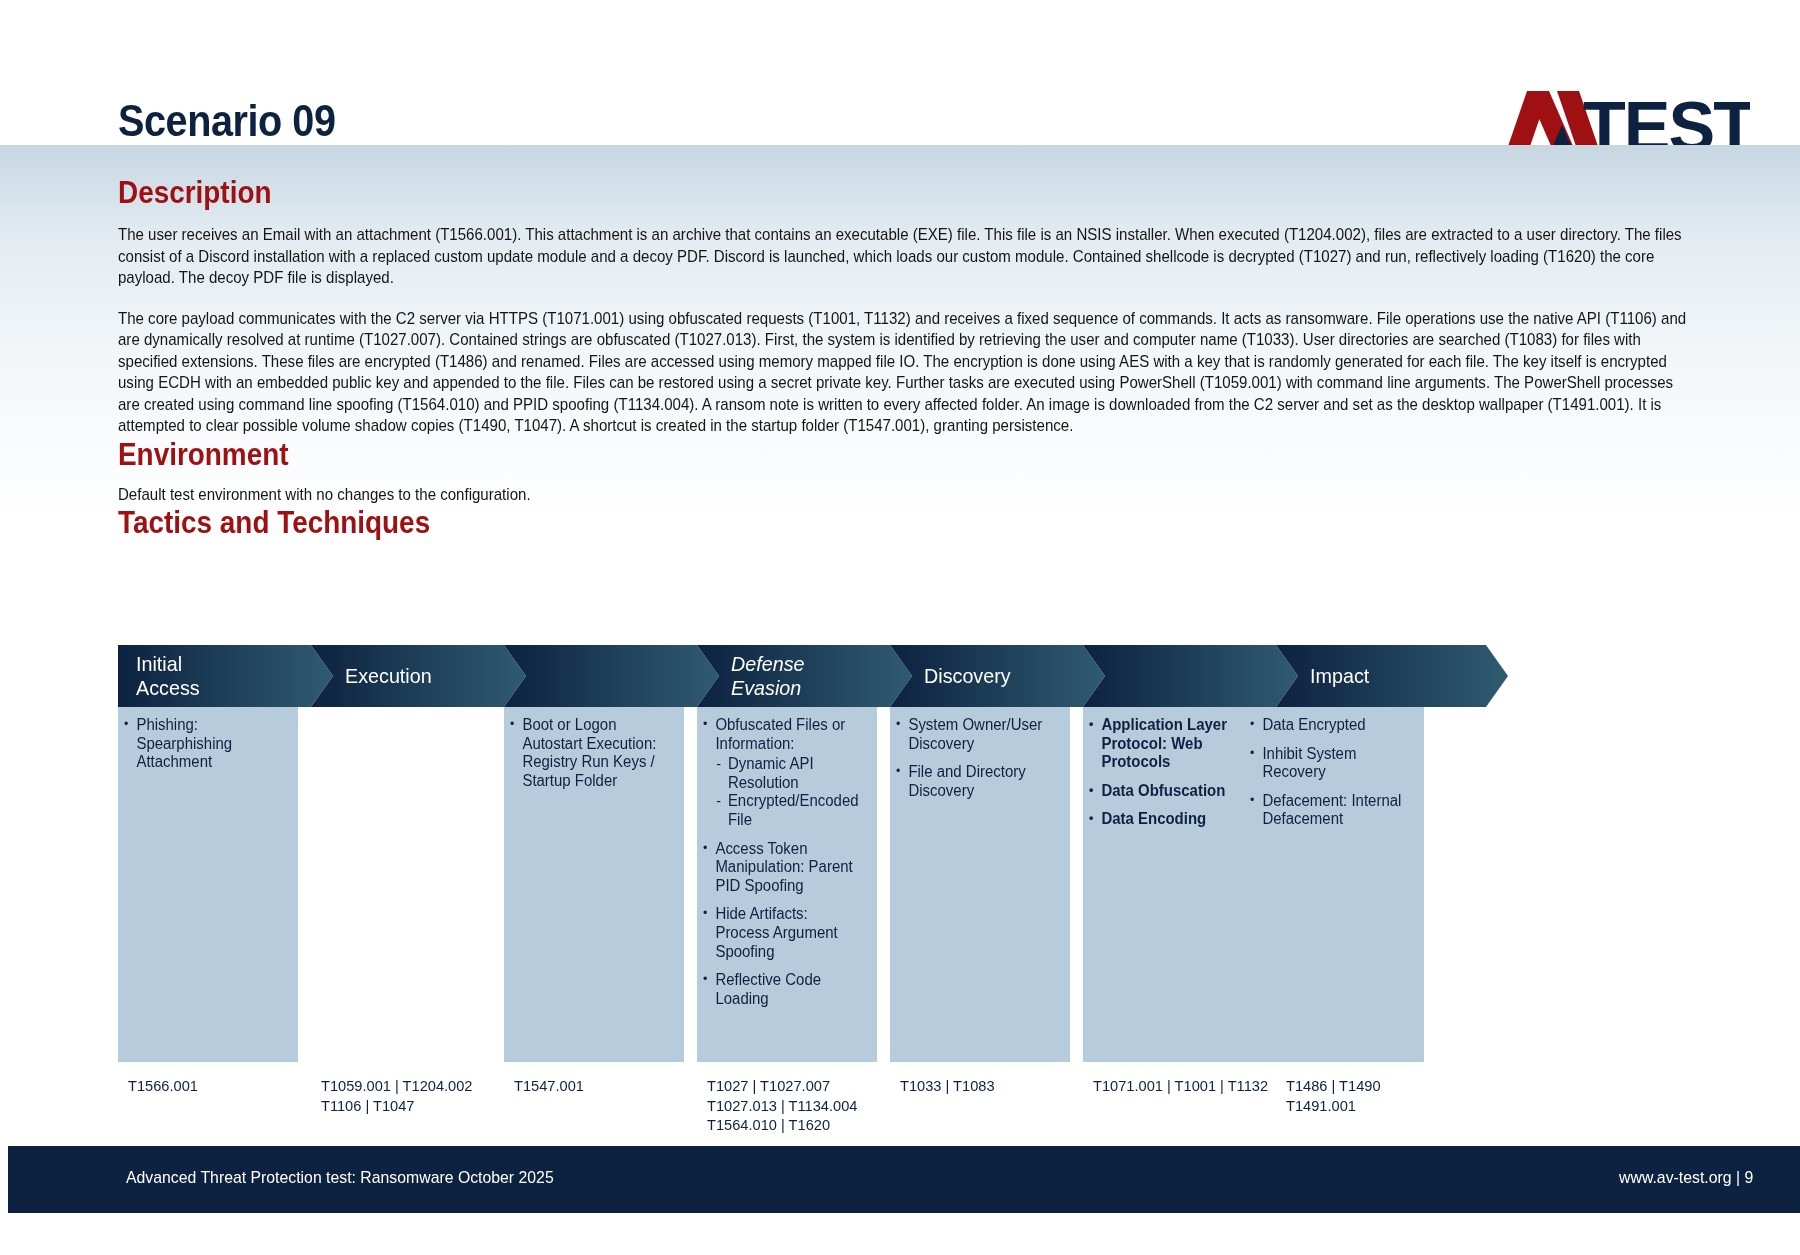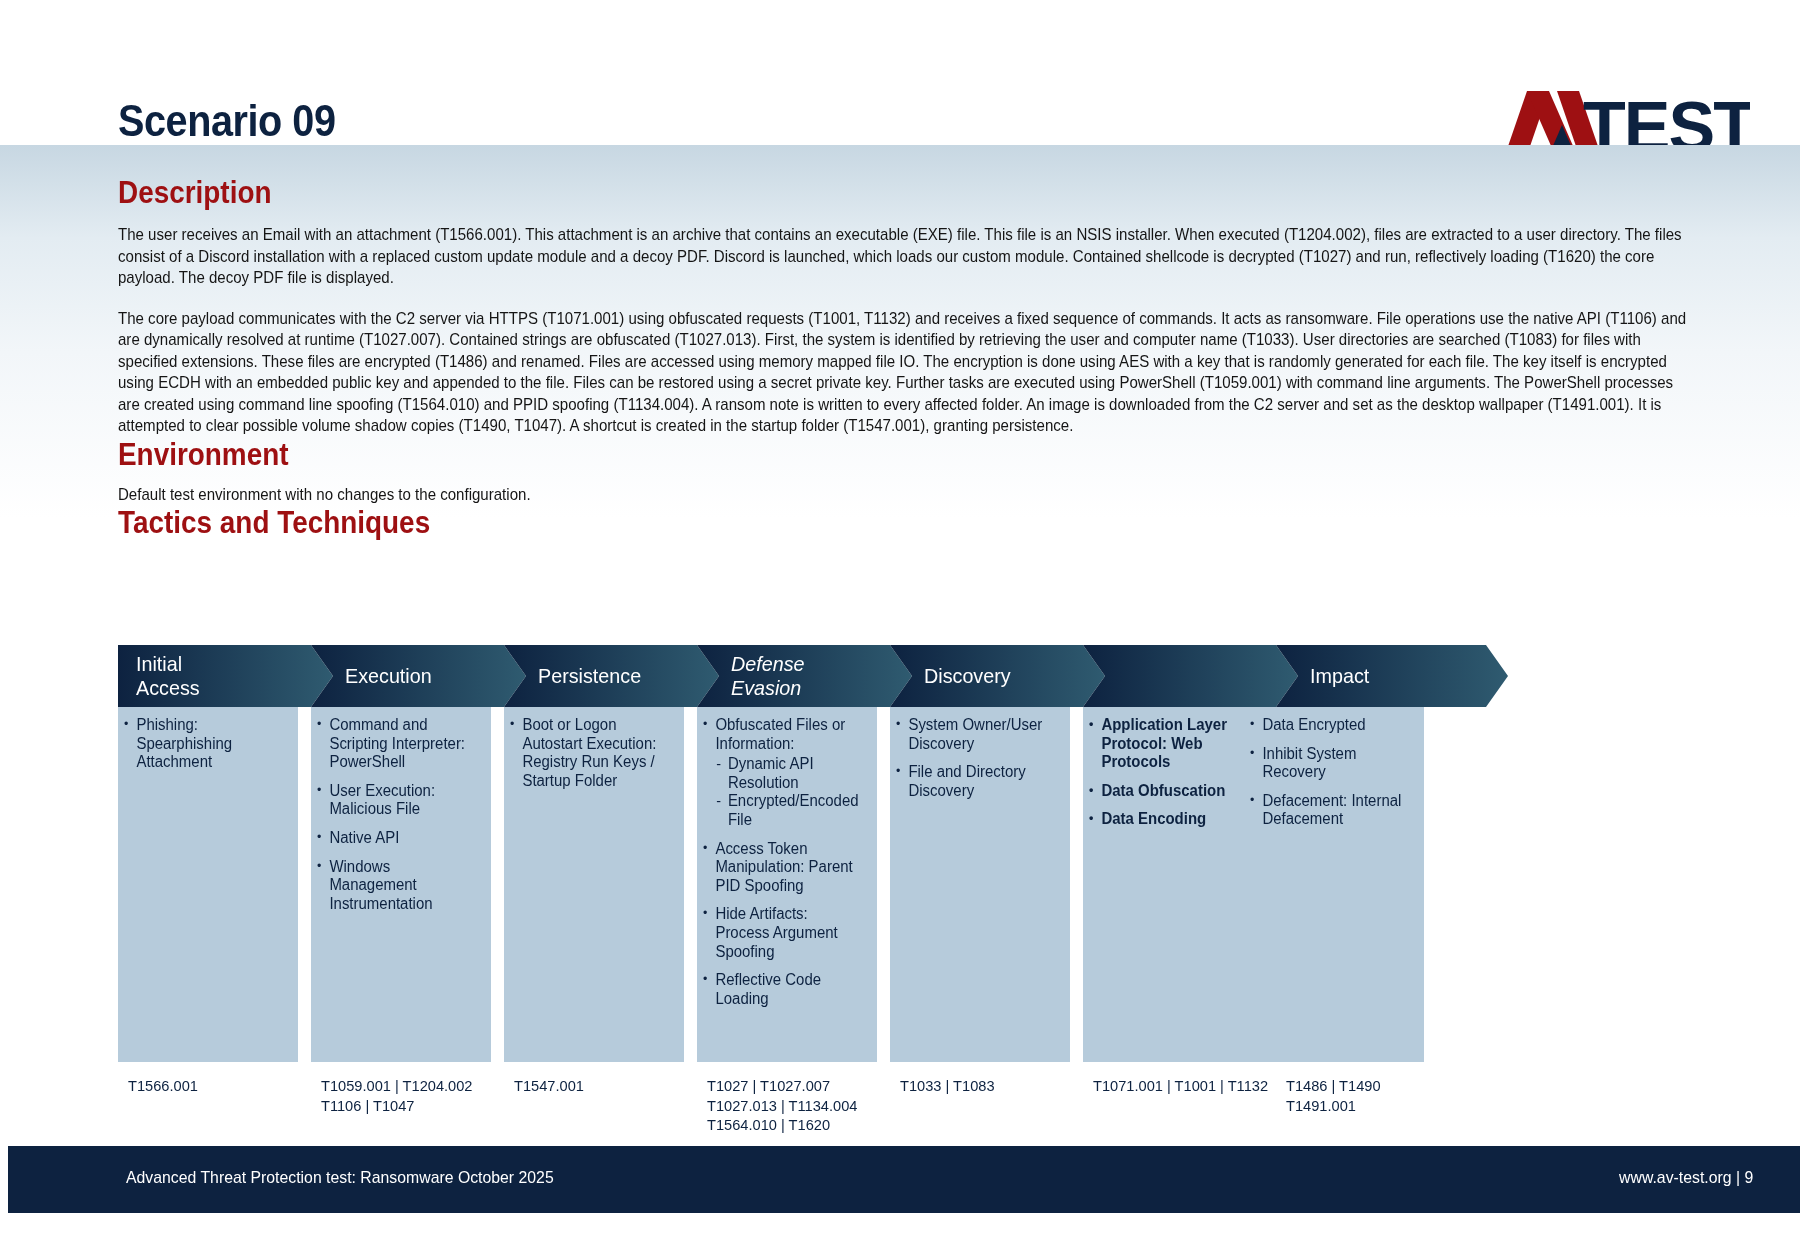--- a/index.html
+++ b/index.html
@@ -312,25 +312,20 @@
         <span>
           <div>Initial</div>
           <div>Access</div>
         </span>
       </div>
       <div class="chev" style="left: 209px; width: 193px;">
         <span>
           <div>Execution</div>
         </span>
       </div>
-      <div class="chev" style="left: 402px; width: 193px;">
-        <span>
-          <div>Persistence</div>
-        </span>
-      </div>
       <div class="chev" style="left: 595px; width: 193px; font-style: italic;">
         <span>
           <div>Defense</div>
           <div>Evasion</div>
         </span>
       </div>
       <div class="chev" style="left: 788px; width: 193px;">
         <span>
           <div>Discovery</div>
         </span>
@@ -339,28 +334,20 @@
         <span>
           <div>Impact</div>
         </span>
       </div>
     </div>
 
   <div class="cols" id="cols">
       <div class="col-body" style="left: 0px; width: 180px;">
         <ul>
           <li>Phishing: Spearphishing Attachment</li>
-        </ul>
-      </div>
-      <div class="col-body" style="left: 193px; width: 180px;">
-        <ul>
-          <li>Command and Scripting Interpreter: PowerShell</li>
-          <li>User Execution: Malicious File</li>
-          <li>Native API</li>
-          <li>Windows Management Instrumentation</li>
         </ul>
       </div>
       <div class="col-body" style="left: 386px; width: 180px;">
         <ul>
           <li>Boot or Logon Autostart Execution: Registry Run Keys / Startup Folder</li>
         </ul>
       </div>
       <div class="col-body" style="left: 579px; width: 180px;">
         <ul>
           <li>Obfuscated Files or Information:<ul>

